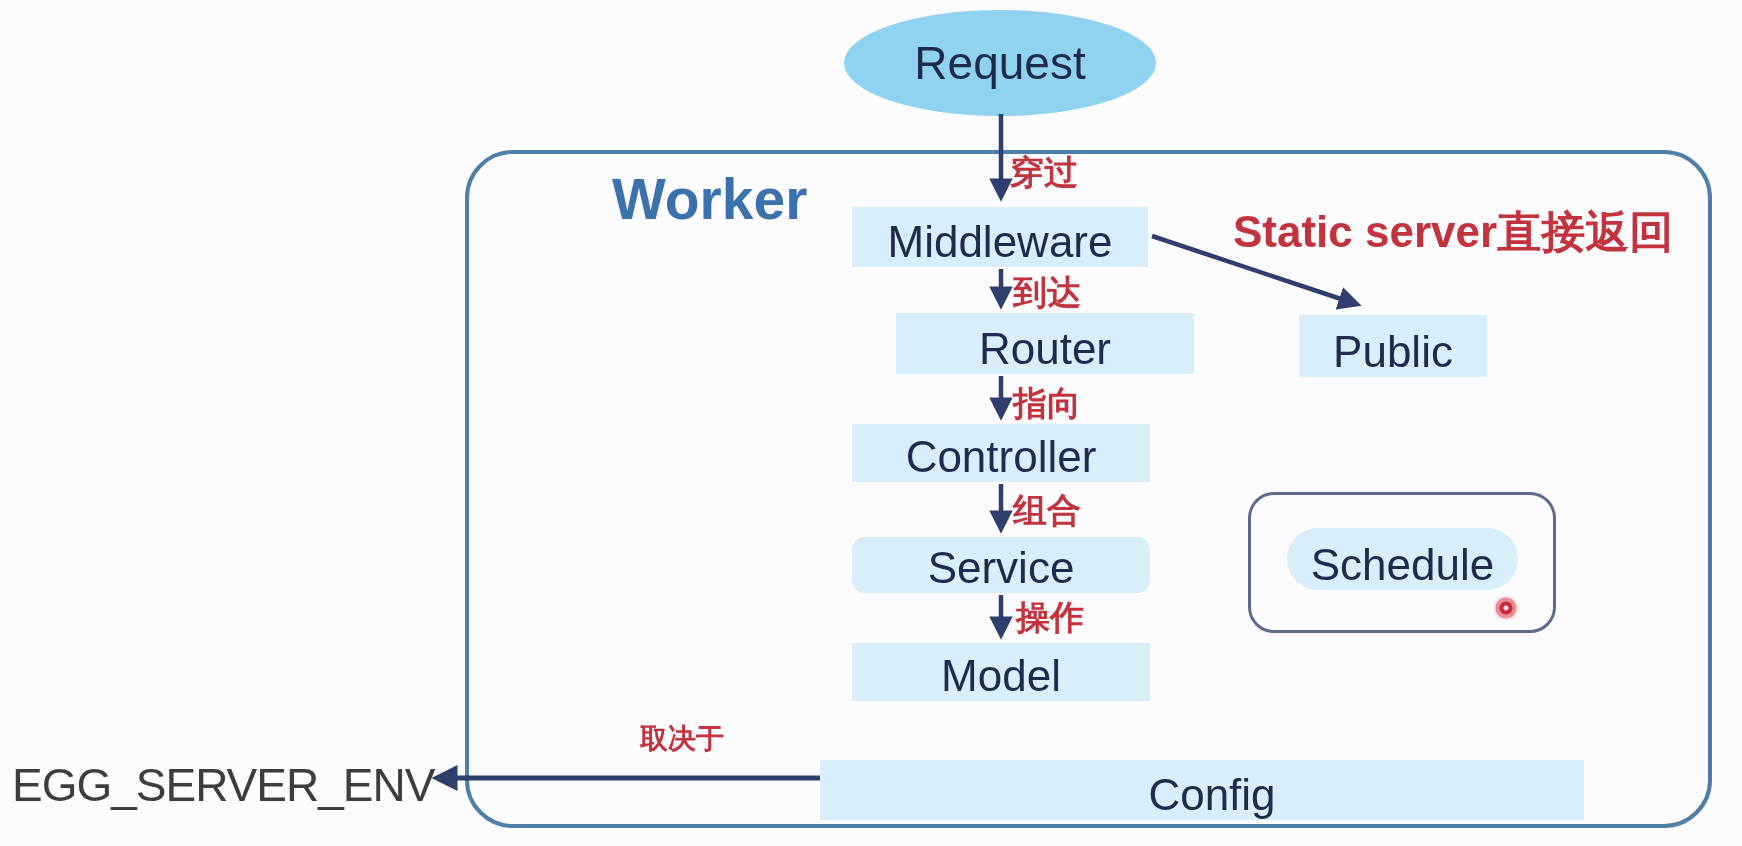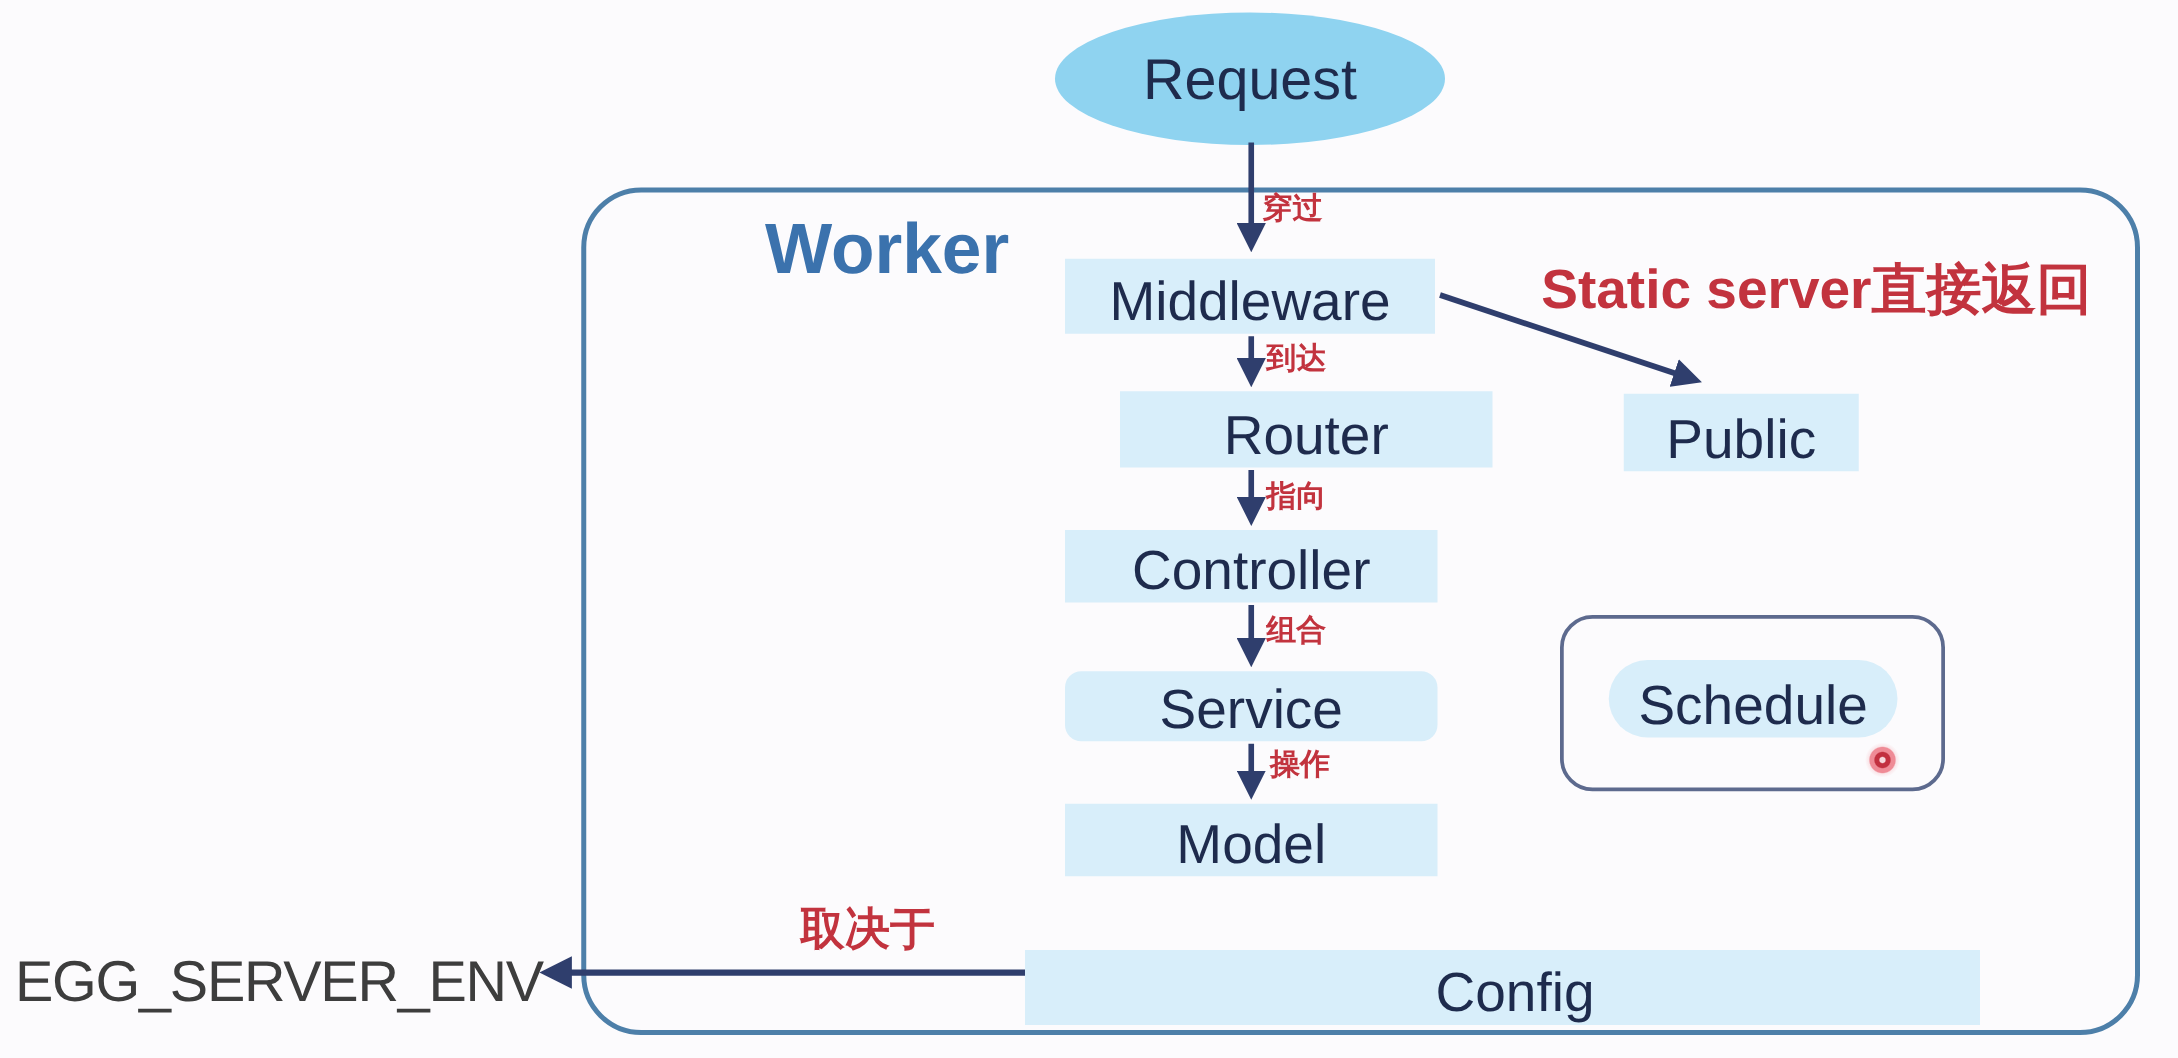--- a/index.html
+++ b/index.html
@@ -57,21 +57,21 @@
   .schedule-wrap{
     position:absolute;
     left:1248px;top:492px;width:308px;height:141px;
     border:3px solid var(--schedule-border);
     border-radius:26px;
   }
   .red-label{
     position:absolute;
     color:var(--red-label);
     font-weight:bold;
-    font-size:24px;
+    font-size:34px;
     line-height:1;
     white-space:nowrap;
   }
   .env-label{
     position:absolute;
     left:12px;top:758px;
     color:var(--env-text);
     font-size:46px;
     letter-spacing:-1px;
     white-space:nowrap;
@@ -133,21 +133,21 @@
   <div class="node" style="left:820px;top:760px;width:764px;height:60px;padding-left:20px;">
     <span>Config</span>
   </div>
 
   <div class="red-label" style="left:1010px;top:155px;">穿过</div>
   <div class="red-label" style="left:1013px;top:275px;">到达</div>
   <div class="red-label" style="left:1013px;top:386px;">指向</div>
   <div class="red-label" style="left:1013px;top:493px;">组合</div>
   <div class="red-label" style="left:1016px;top:600px;">操作</div>
   <div class="red-label" style="left:1233px;top:210px;font-size:44px;">Static server直接返回</div>
-  <div class="red-label" style="left:640px;top:725px;font-size:36px;">取决于</div>
+  <div class="red-label" style="left:640px;top:725px;font-size:28px;">取决于</div>
 
   <div class="env-label">EGG_SERVER_ENV</div>
 
   <svg class="arrows" viewBox="0 0 1742 846">
     <defs>
       <marker id="ah" viewBox="0 0 10 10" refX="7.5" refY="5" markerWidth="5.2" markerHeight="5.2" orient="auto-start-reverse">
         <path d="M0,0 L10,5 L0,10 z" fill="#2f3e6d"></path>
       </marker>
     </defs>
     <line x1="1001" y1="114" x2="1001" y2="196" stroke="#2f3e6d" stroke-width="4.5" marker-end="url(#ah)"></line>

